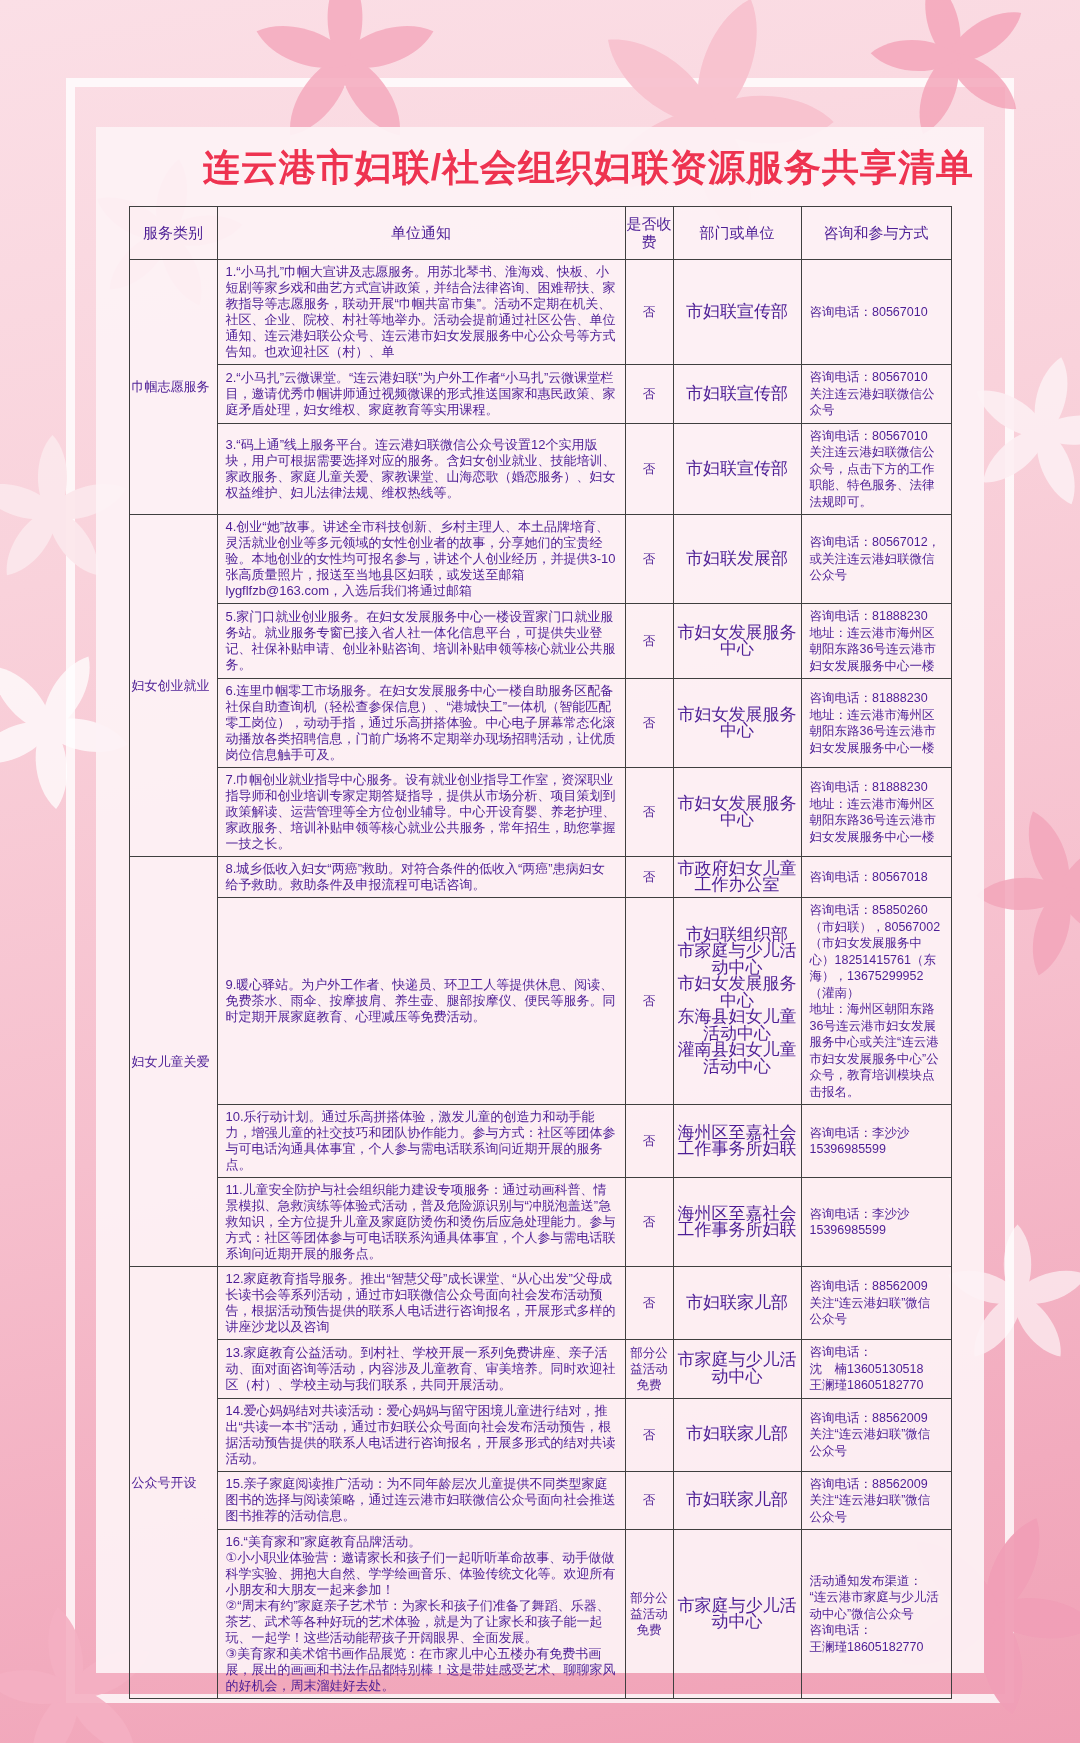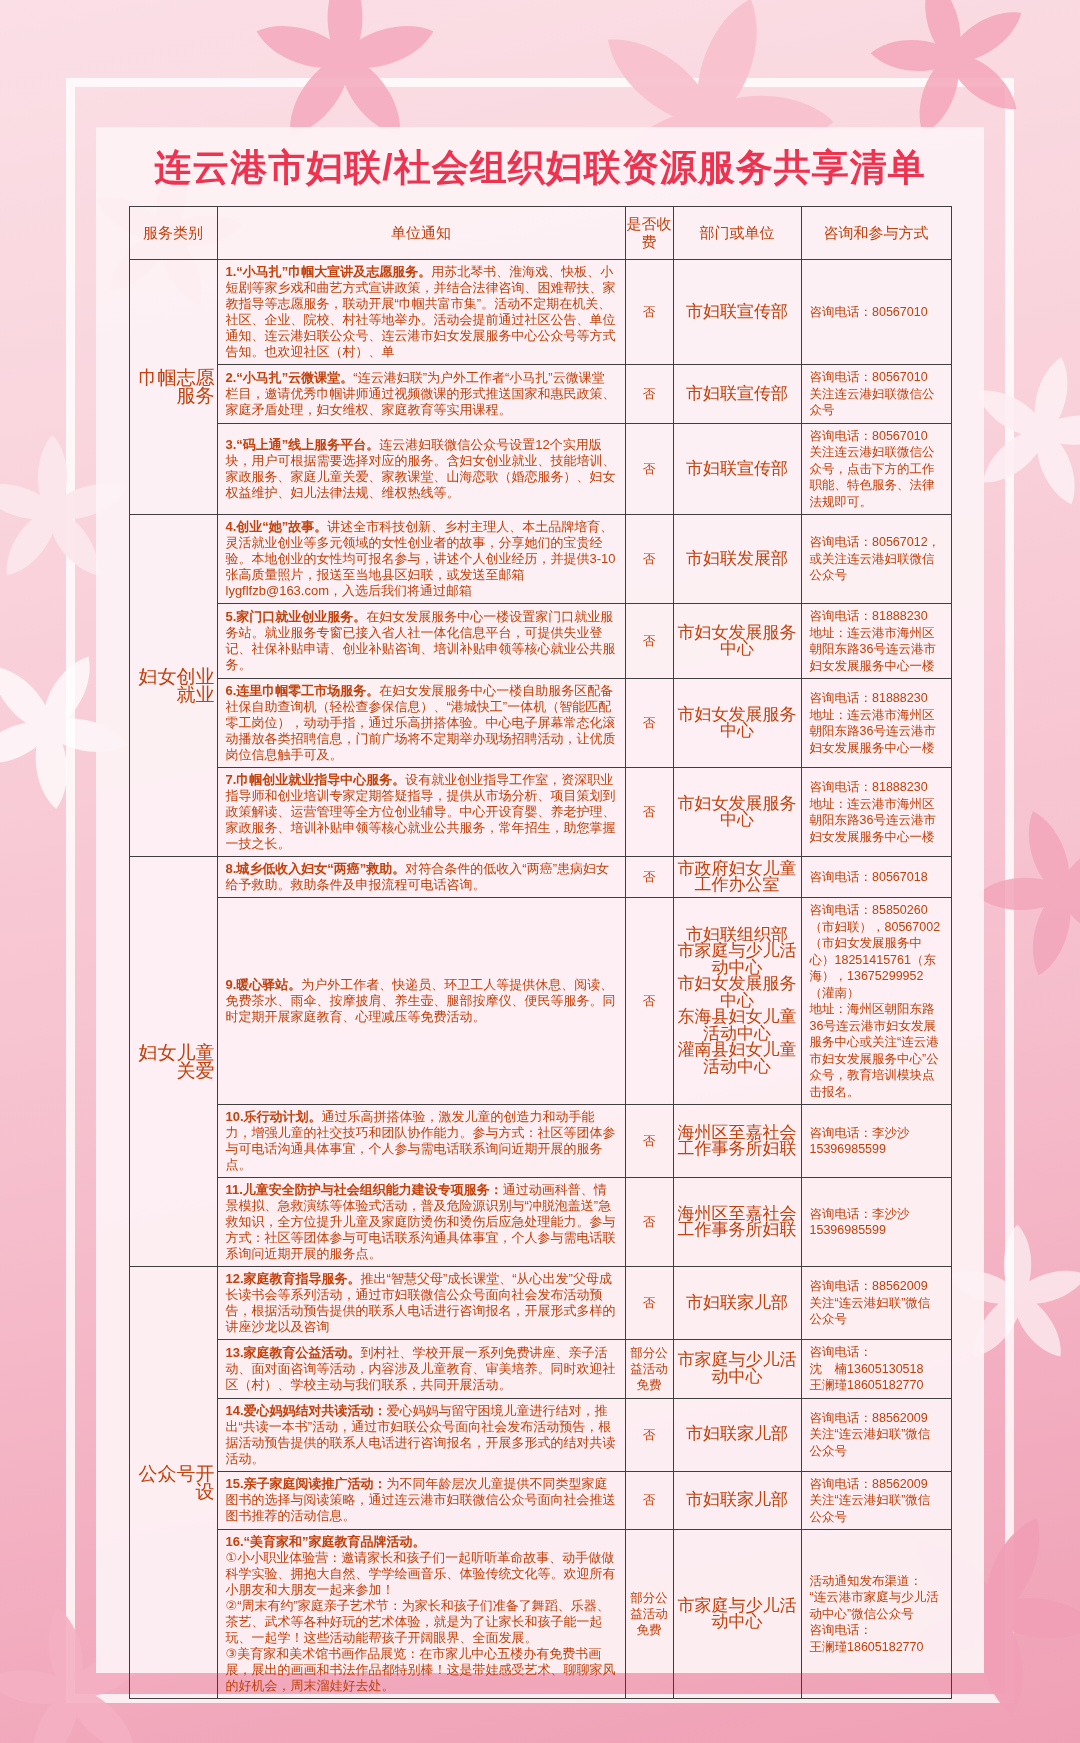--- a/index.html
+++ b/index.html
@@ -24,32 +24,32 @@
   #f12{left:360px;top:620px;width:420px;height:420px;color:#f8ccd7;opacity:.55;z-index:2;}
   .frame{
     position:absolute;left:66px;top:78px;width:930px;height:1607px;
     border:9px solid rgba(255,255,255,.8);z-index:2;
   }
   .panel{
     position:absolute;left:96px;top:127px;width:888px;height:1546px;
     background:rgba(253,242,245,.93);z-index:4;
   }
   .title{
-    margin:16px 10px 8px 10px;text-align:center;
+    margin:16px 10px 8px 10px;text-align:right;
     font-size:37px;font-weight:bold;letter-spacing:1px;color:#ee3350;
   }
   table.svc-table{
     border-collapse:collapse;table-layout:fixed;width:822px;margin:13px auto 0 auto;
-    background:transparent;color:#c2410c;
+    background:transparent;color:#4c1d95;
   }
   .svc-table th,.svc-table td{border:1.6px solid #3f3f3f;vertical-align:middle;}
   .svc-table th{font-size:15px;font-weight:normal;text-align:center;padding:8px 1px;line-height:18px;}
-  td.cat{font-size:19px;text-align:right;padding:2px;line-height:18px;}
+  td.cat{font-size:13px;text-align:left;padding:2px;line-height:18px;}
   td.svc{font-size:13px;line-height:16px;text-align:left;padding:4px 8px;}
-  td.svc .b{font-weight:bold;}
+  td.svc .b{font-weight:normal;}
   td.svc .d{white-space:pre-line;}
   td.fee{font-size:12.5px;text-align:center;padding:2px;line-height:16px;}
   td.dept{font-size:17px;text-align:center;padding:2px;line-height:16.5px;white-space:pre-line;}
   td.contact{font-size:12.5px;text-align:left;padding:4px 8px;line-height:16.5px;white-space:pre-line;}
 </style>
 </head>
 <body>
 
 <svg width="0" height="0" style="position:absolute">
   <defs>

